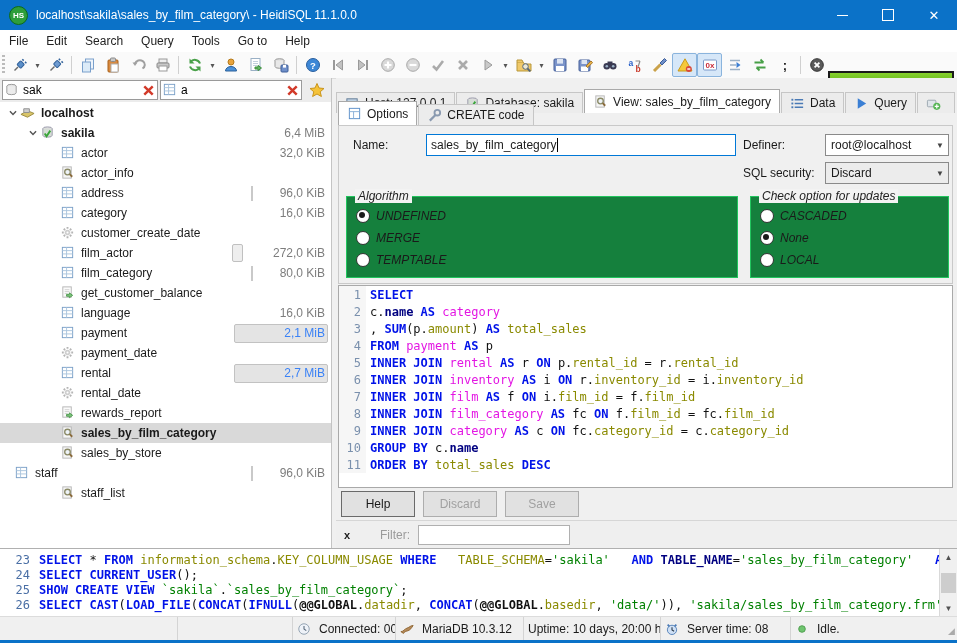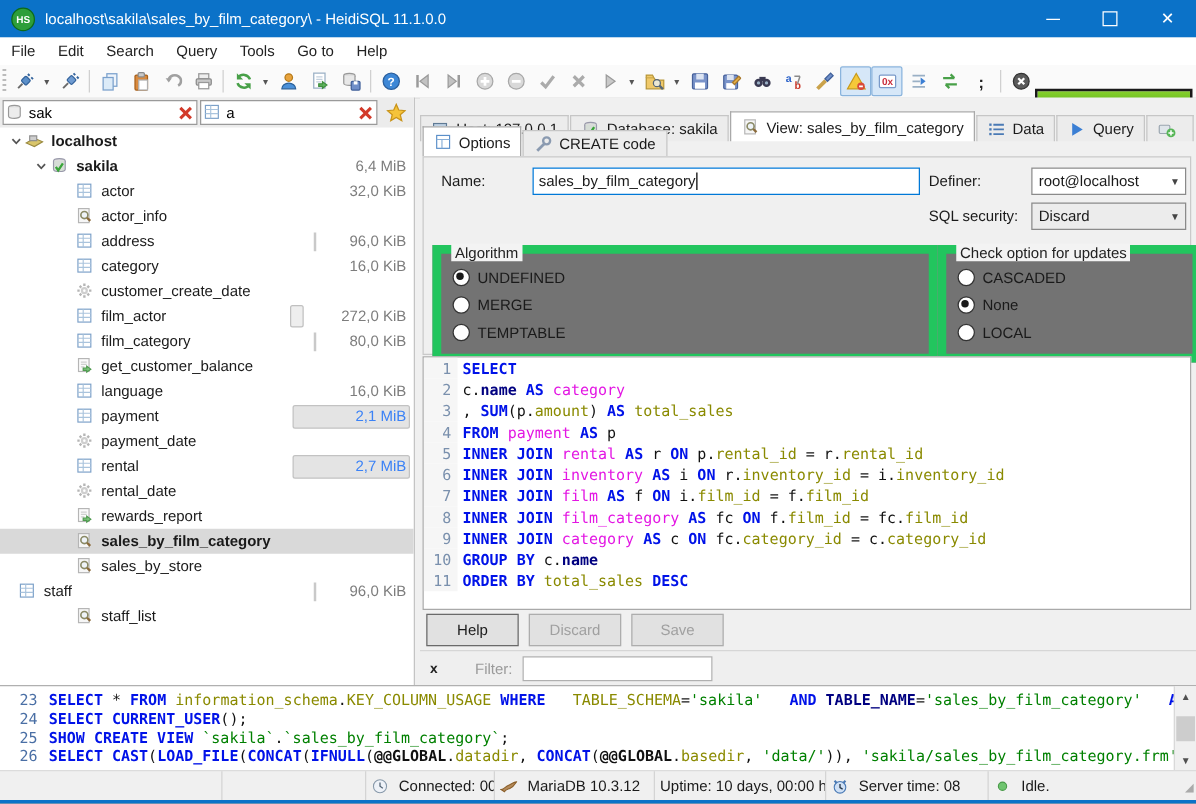--- a/index.html
+++ b/index.html
@@ -60,21 +60,21 @@
   .tab.active{background:#fff;height:23px;border-color:#a9a9a9;}
   .subtabbar{position:absolute;left:2px;top:26px;height:21px;display:flex;align-items:flex-end;}
   .optpanel{position:absolute;left:2px;top:47px;width:613px;height:157px;background:#f0f0f0;border:1px solid #c9c9c9;}
   .flabel{position:absolute;color:#1a1a1a;}
   .nameinput{position:absolute;left:87px;top:8px;width:304px;height:20px;border:1px solid #0078d7;background:#fff;
              display:flex;align-items:center;padding-left:4px;}
   .nameinput .caret{width:1px;height:14px;background:#000;margin-left:1px;}
   .combo{position:absolute;height:20px;border:1px solid #8a8a8a;display:flex;align-items:center;}
   .combo .cval{flex:1;padding-left:5px;white-space:nowrap;}
   .combo .carrow{width:16px;text-align:center;font-size:8px;color:#444;}
-  .groupbox{position:absolute;border:7px solid #22c55e;background:#737373;}
+  .groupbox{position:absolute;border:1px solid #22c55e;background:#15803d;font-style:italic;}
   .gblegend{position:absolute;top:-8px;left:8px;background:#f3f3f3;padding:0 3px;color:#222;}
   .radio{display:flex;align-items:center;height:22px;padding-left:9px;}
   .rdot{width:12px;height:12px;border:1px solid #333;border-radius:50%;margin-right:6px;position:relative;background:#fff;flex:0 0 auto;}
   .rdot.on:after{content:"";position:absolute;left:2px;top:2px;width:6px;height:6px;border-radius:50%;background:#1a1a1a;}
   
   .editor{position:absolute;left:2px;top:207px;width:613px;height:201px;background:#fff;border:1px solid #a9a9a9;
           font-family:"DejaVu Sans Mono","Liberation Mono",monospace;font-size:12px;overflow:hidden;}
   .cline{height:17px;display:flex;align-items:center;white-space:pre;}
   .lnum{width:22px;text-align:right;padding-right:5px;color:#7a90ad;background:#f6f6f6;flex:0 0 auto;height:17px;
         display:flex;align-items:center;justify-content:flex-end;}
@@ -768,21 +768,21 @@
       </div>
       <div class="ssec" style="width: 128px;">
         <span style="display: flex; margin-right: 4px;">
           <svg viewBox="0 0 16 16">
             <path d="M1 11c3 0 4-3 7-4s4-3 7-3c-2 3-3 5-6 6-2 .7-4 1-5 3z" fill="#b58a5a" stroke="#8a5f2a"></path>
           </svg>
         </span>
         <span>MariaDB 10.3.12</span>
       </div>
       <div class="ssec" style="width: 137px;">
-        <span>Uptime: 10 days, 00:00 h</span>
+        <span>Uptime: 10 days, 20:00 h</span>
       </div>
       <div class="ssec" style="width: 130px;">
         <span style="display: flex; margin-right: 4px;">
           <svg viewBox="0 0 16 16">
             <circle cx="8" cy="9" r="5.3" fill="#cfe0f5" stroke="#4a7ab5"></circle>
             <path d="M8 6v3.2l2.4 1.4" fill="none" stroke="#223344" stroke-width="1.2"></path>
             <path d="M3 3l2 2M13 3l-2 2" stroke="#4a7ab5" stroke-width="2"></path>
           </svg>
         </span>
         <span>Server time: 08</span>

